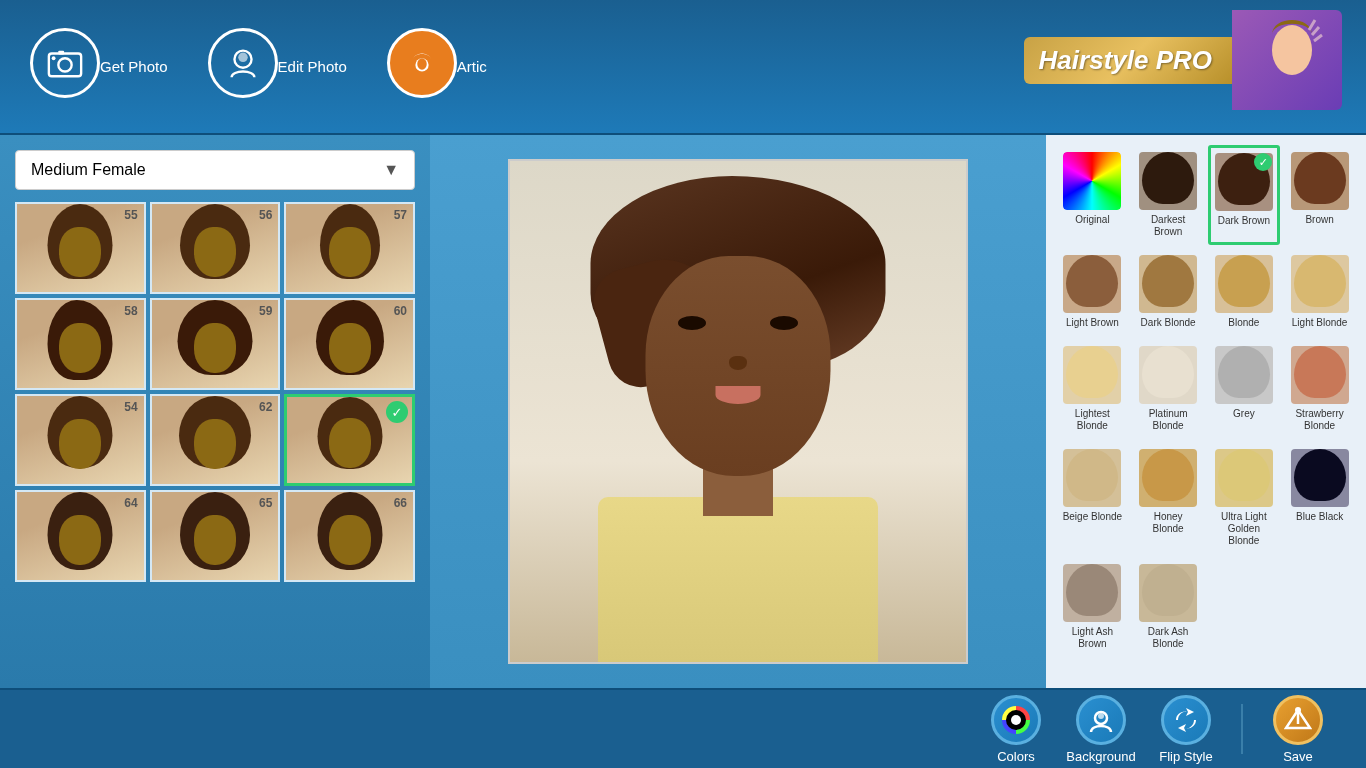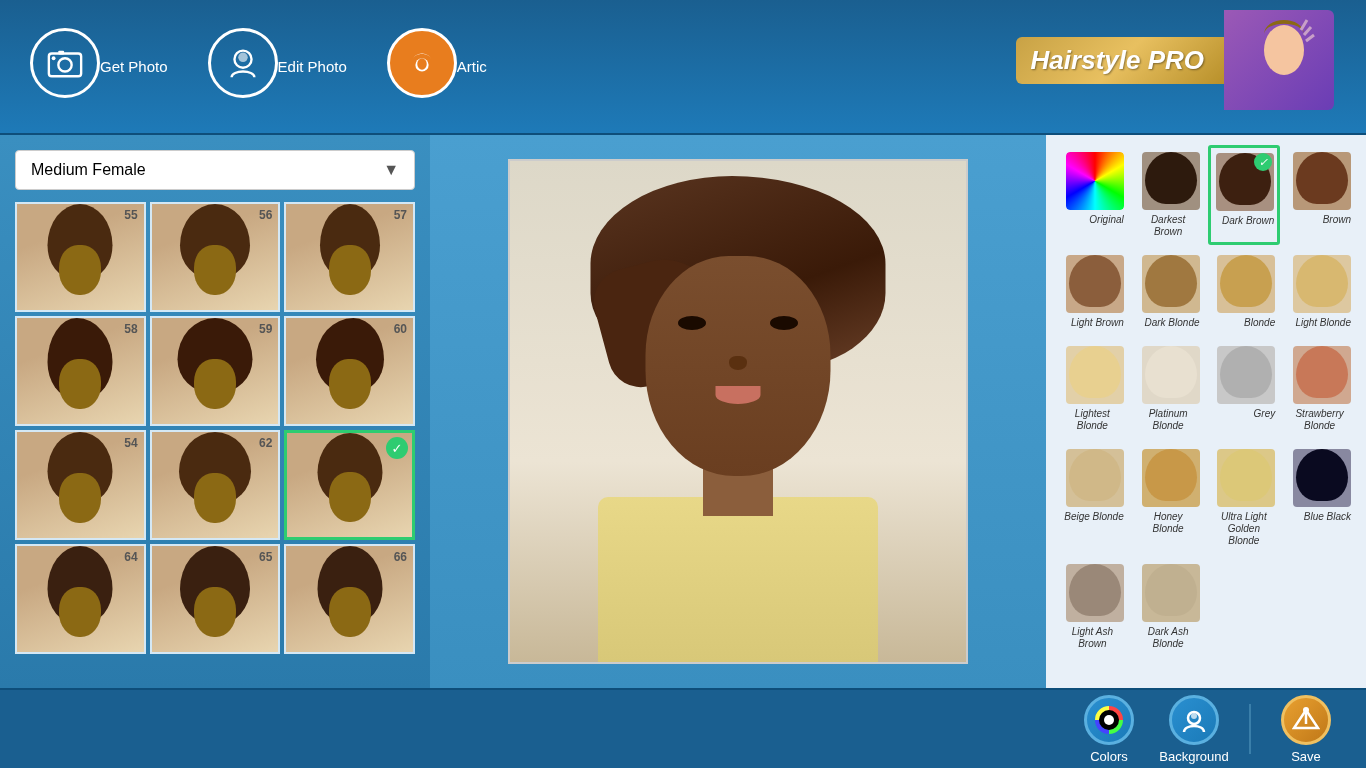--- a/index.html
+++ b/index.html
@@ -49,21 +49,21 @@
       height: 38px;
       fill: white;
     }
     .nav-label {
       font-size: 15px;
       color: white;
       font-weight: 400;
     }
     .logo-area {
       position: absolute;
-      right: 32px;
+      right: 24px;
       top: 10px;
       display: flex;
       align-items: center;
       padding-left: 22px;
     }
     .logo-banner {
       background: linear-gradient(135deg, #c8a245 0%, #e8c060 50%, #b8902a 100%);
       padding: 8px 20px 8px 15px;
       border-radius: 6px 0 0 6px;
       font-size: 26px;
@@ -117,21 +117,21 @@
       grid-template-columns: repeat(3, 1fr);
       gap: 4px;
       overflow: hidden;
     }
     .style-cell {
       position: relative;
       background: #d4e8f5;
       border: 2px solid transparent;
       cursor: pointer;
       overflow: hidden;
-      height: 110px;
+      height: 92px;
     }
     .style-cell.selected {
       border: 3px solid #2ecc71;
     }
     .style-cell .cell-num {
       position: absolute;
       top: 4px;
       right: 6px;
       font-size: 12px;
       color: #555;
@@ -278,27 +278,26 @@
       overflow-y: auto;
     }
     .color-grid {
       display: grid;
       grid-template-columns: repeat(4, 1fr);
       gap: 3px;
     }
     .color-swatch {
       display: flex;
       flex-direction: column;
-      align-items: flex-end;
+      align-items: center;
       padding: 5px 3px;
       cursor: pointer;
       border: 2px solid transparent;
       border-radius: 3px;
       background: transparent;
-      font-style: italic;
     }
     .color-swatch.selected {
       border: 3px solid #2ecc71;
       position: relative;
     }
     .color-swatch.selected::after {
       content: '✓';
       position: absolute;
       top: 5px;
       right: 5px;
@@ -371,21 +370,21 @@
     .hc-dark-ash-blonde::before { background: #c0b090; }
 
     
     .bottom-toolbar {
       width: 100%;
       height: 80px;
       background: #1a5f90;
       display: flex;
       align-items: center;
       justify-content: flex-end;
-      padding: 0 20px;
+      padding: 0 28px;
       border-top: 2px solid #0e4e7a;
       gap: 5px;
     }
     .toolbar-divider {
       width: 2px;
       height: 50px;
       background: #3a7faa;
       margin: 0 10px;
     }
     .toolbar-btn {
@@ -790,20 +789,29 @@
     <div class="toolbar-btn-icon">
       <svg width="28" height="28" viewBox="0 0 28 28" fill="white">
         <circle cx="14" cy="12" r="6" fill="none" stroke="white" stroke-width="2.5"></circle>
         <path d="M4 26 C4 18 24 18 24 26" fill="none" stroke="white" stroke-width="2.5"></path>
         <circle cx="14" cy="10" r="3" fill="white" opacity="0.7"></circle>
       </svg>
     </div>
     <span class="toolbar-btn-label">Background</span>
   </div>
 
+  <div class="toolbar-btn">
+    <div class="toolbar-btn-icon">
+      <svg width="28" height="28" viewBox="0 0 28 28" fill="white">
+        <path d="M4 14 C4 8 10 4 16 6 L14 2 L22 6 L14 10 L16 6 C12 4 6 8 6 14Z" fill="white"></path>
+        <path d="M24 14 C24 20 18 24 12 22 L14 26 L6 22 L14 18 L12 22 C16 24 22 20 22 14Z" fill="white"></path>
+      </svg>
+    </div>
+    <span class="toolbar-btn-label">Flip Style</span>
+  </div>
 
   <div class="toolbar-divider"></div>
 
   <div class="toolbar-btn save">
     <div class="toolbar-btn-icon">
       <svg width="28" height="28" viewBox="0 0 28 28" fill="white">
         <polygon points="14,4 26,22 2,22" fill="none" stroke="white" stroke-width="2.5"></polygon>
         <circle cx="14" cy="4" r="3" fill="white"></circle>
         <line x1="14" y1="7" x2="14" y2="18" stroke="white" stroke-width="2.5"></line>
       </svg>

